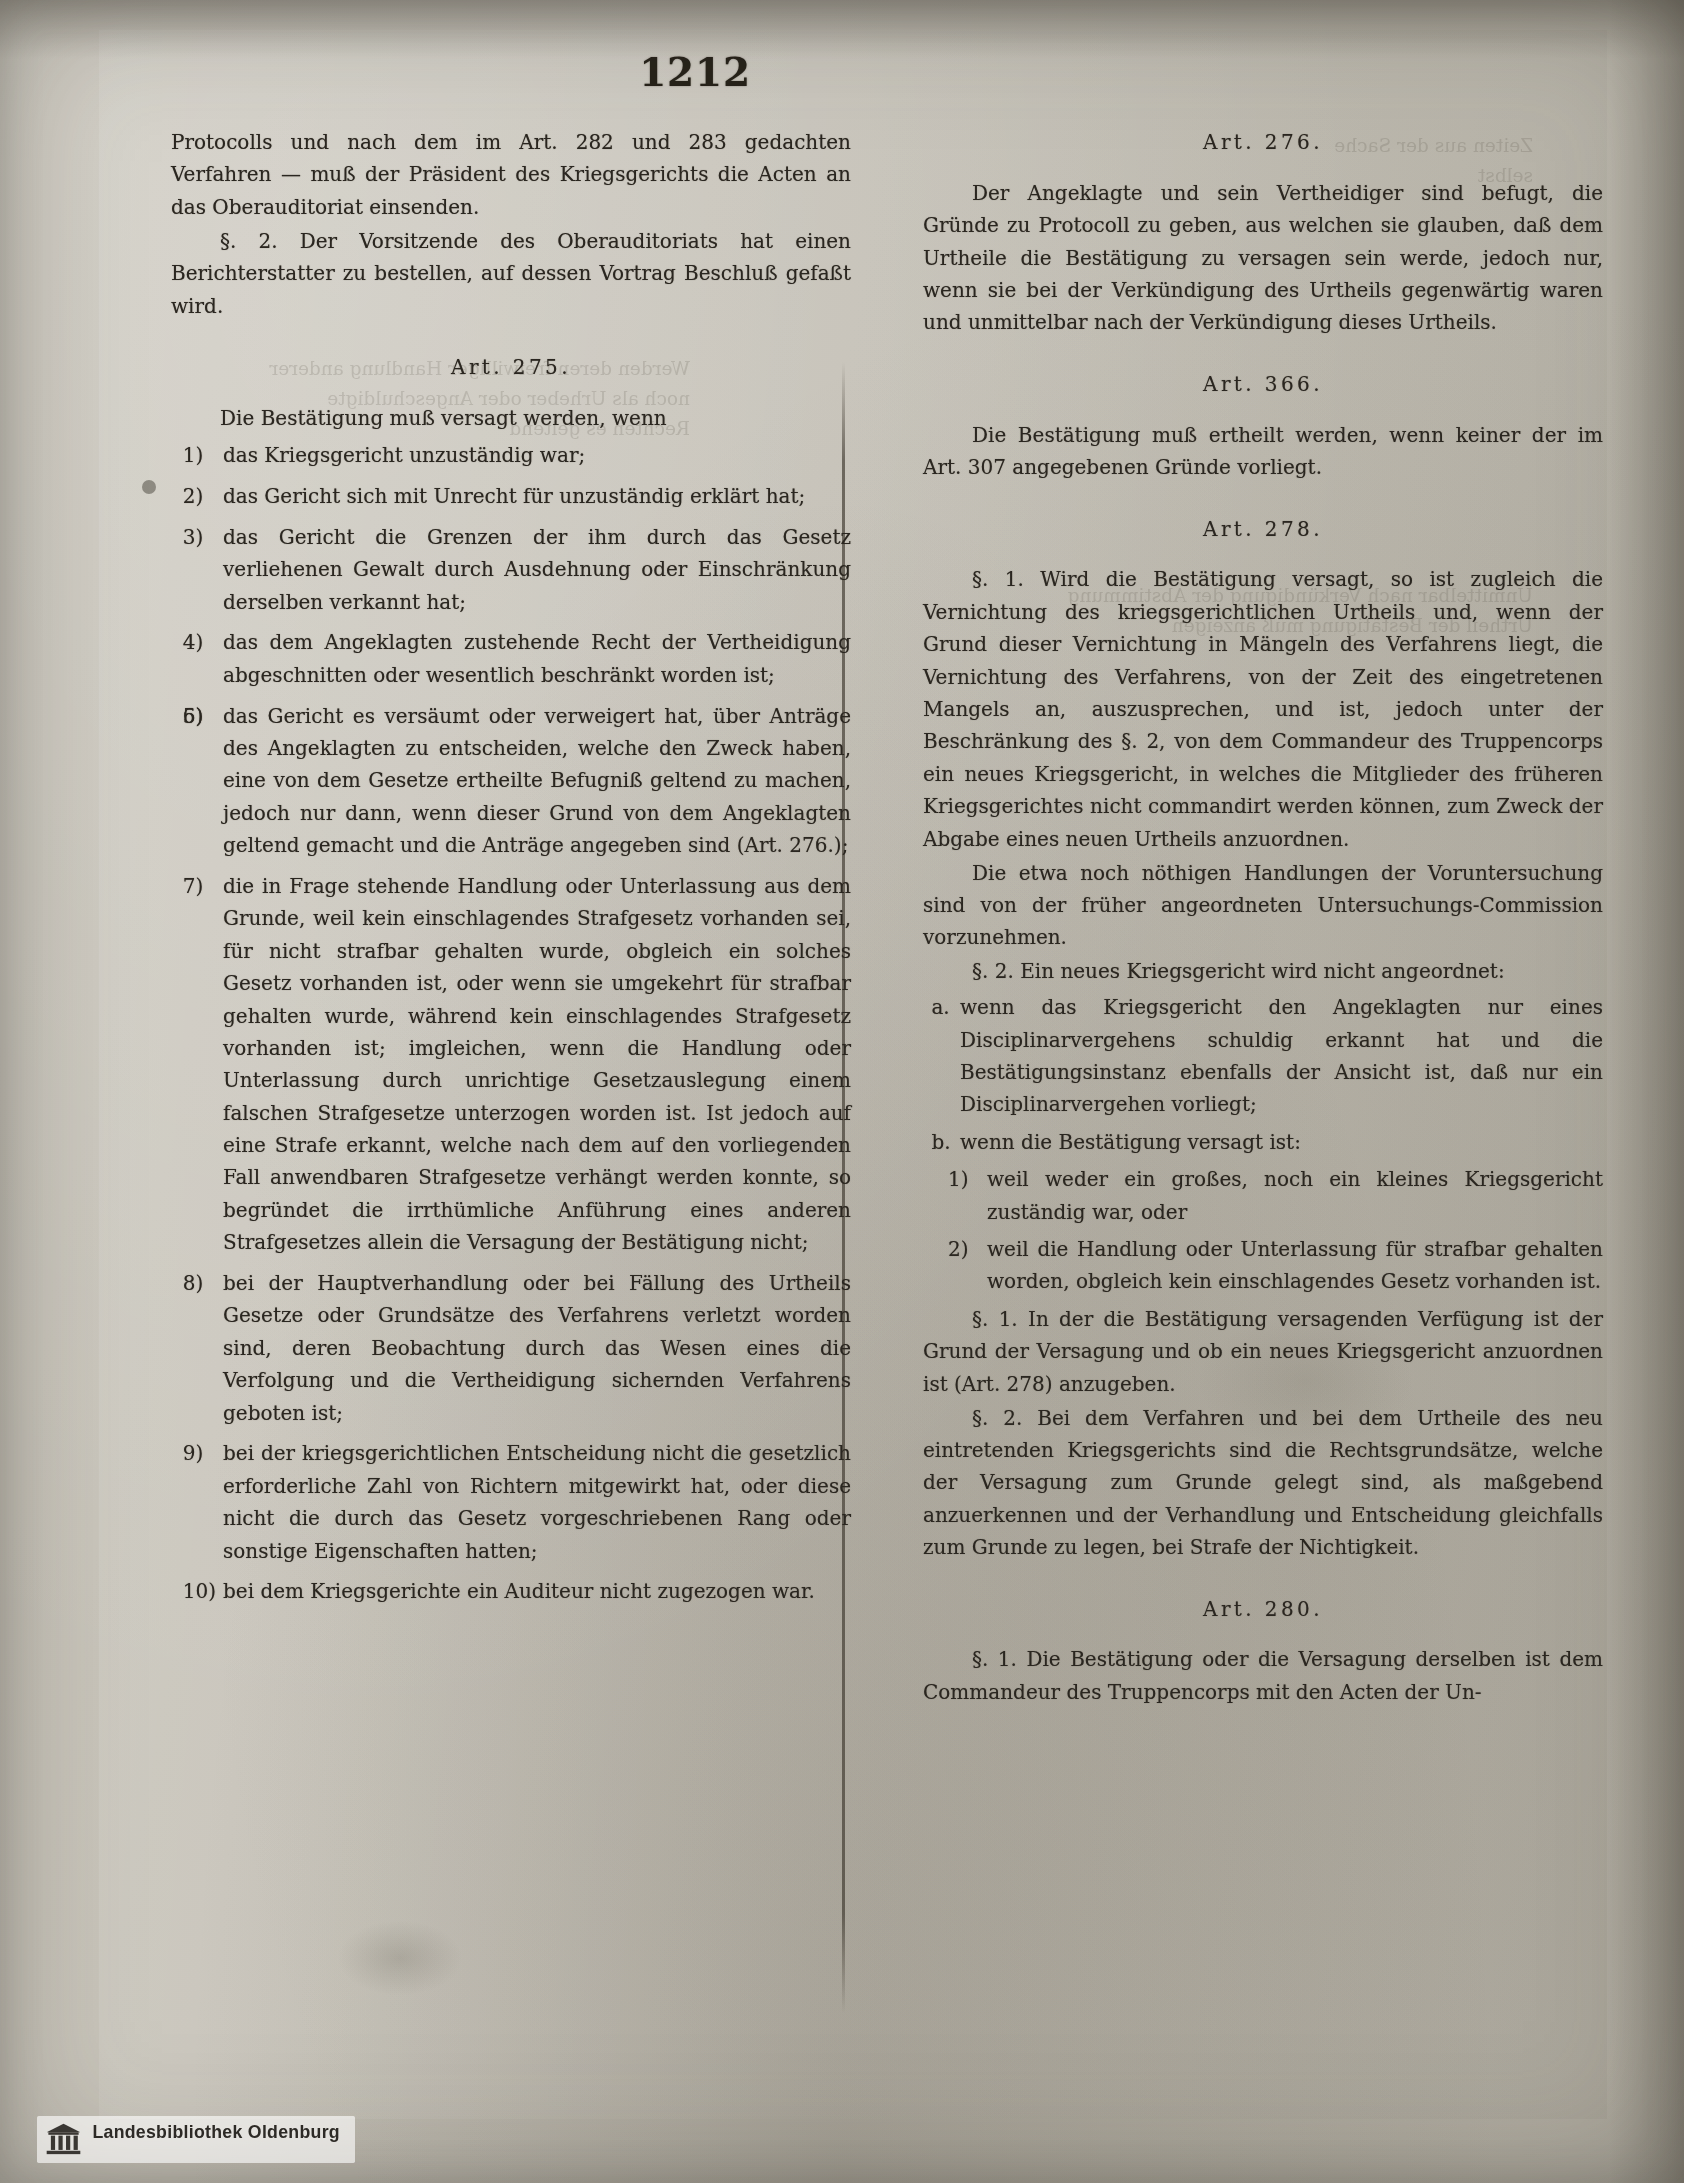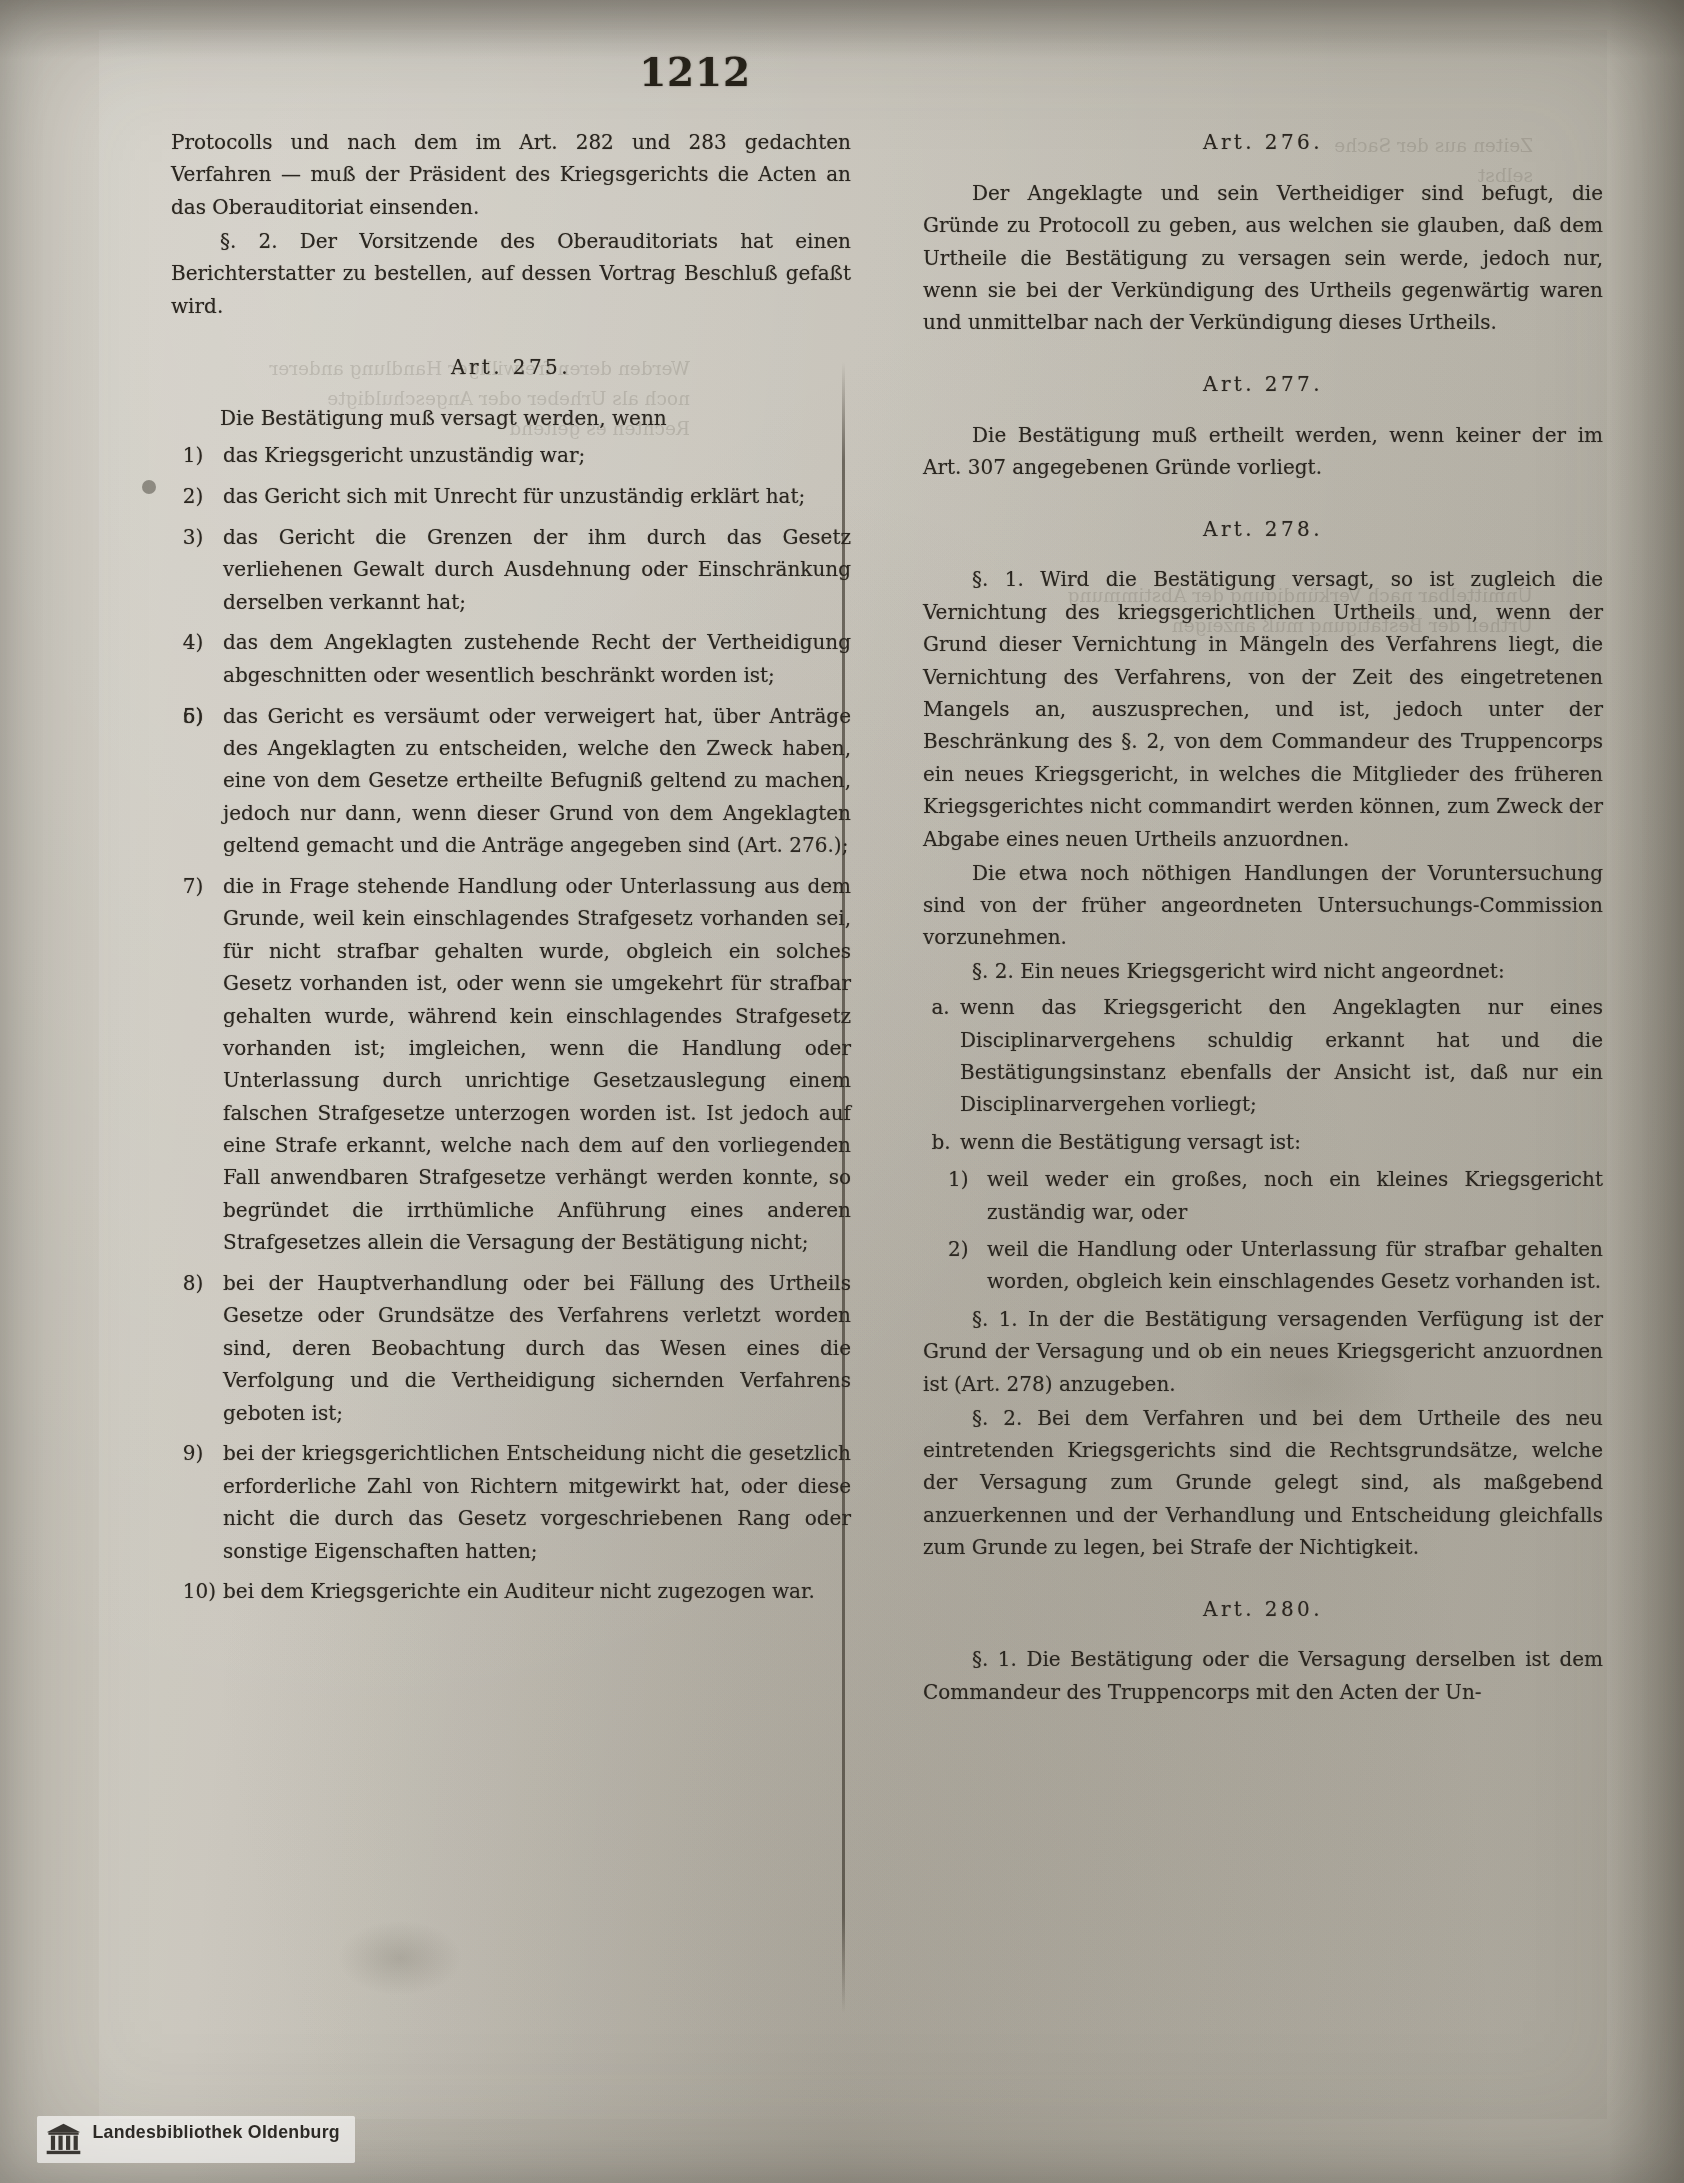--- a/index.html
+++ b/index.html
@@ -259,21 +259,21 @@
         <li><span class="mk">8)</span><span>bei der Hauptverhandlung oder bei Fällung des Urtheils Gesetze oder Grundsätze des Verfahrens verletzt worden sind, deren Beobachtung durch das Wesen eines die Verfolgung und die Vertheidigung sichernden Verfahrens geboten ist;</span></li>
         <li><span class="mk">9)</span><span>bei der kriegsgerichtlichen Entscheidung nicht die gesetzlich erforderliche Zahl von Richtern mitgewirkt hat, oder diese nicht die durch das Gesetz vorgeschriebenen Rang oder sonstige Eigenschaften hatten;</span></li>
         <li><span class="mk">10)</span><span>bei dem Kriegsgerichte ein Auditeur nicht zugezogen war.</span></li>
       </ol>
     </div>
 
     <div class="col right">
       <div class="art-head" style="margin-top:0;">Art. 276.</div>
       <p class="para">Der Angeklagte und sein Vertheidiger sind befugt, die Gründe zu Protocoll zu geben, aus welchen sie glauben, daß dem Urtheile die Bestätigung zu versagen sein werde, jedoch nur, wenn sie bei der Verkündigung des Urtheils gegenwärtig waren und unmittelbar nach der Verkündigung dieses Urtheils.</p>
 
-      <div class="art-head">Art. 277.</div>
+      <div class="art-head">Art. 366.</div>
       <p class="para">Die Bestätigung muß ertheilt werden, wenn keiner der im Art. 307 angegebenen Gründe vorliegt.</p>
 
       <div class="art-head">Art. 278.</div>
       <p class="para">§. 1.  Wird die Bestätigung versagt, so ist zugleich die Vernichtung des kriegsgerichtlichen Urtheils und, wenn der Grund dieser Vernichtung in Mängeln des Verfahrens liegt, die Vernichtung des Verfahrens, von der Zeit des eingetretenen Mangels an, auszusprechen, und ist, jedoch unter der Beschränkung des §. 2, von dem Commandeur des Truppencorps ein neues Kriegsgericht, in welches die Mitglieder des früheren Kriegsgerichtes nicht commandirt werden können, zum Zweck der Abgabe eines neuen Urtheils anzuordnen.</p>
       <p class="para">Die etwa noch nöthigen Handlungen der Voruntersuchung sind von der früher angeordneten Untersuchungs-Commission vorzunehmen.</p>
       <p class="para">§. 2.  Ein neues Kriegsgericht wird nicht angeordnet:</p>
 
       <ul class="abclist">
         <li><span class="mk">a.</span><span>wenn das Kriegsgericht den Angeklagten nur eines Disciplinarvergehens schuldig erkannt hat und die Bestätigungsinstanz ebenfalls der Ansicht ist, daß nur ein Disciplinarvergehen vorliegt;</span></li>
         <li><span class="mk">b.</span><span>wenn die Bestätigung versagt ist:</span></li>

